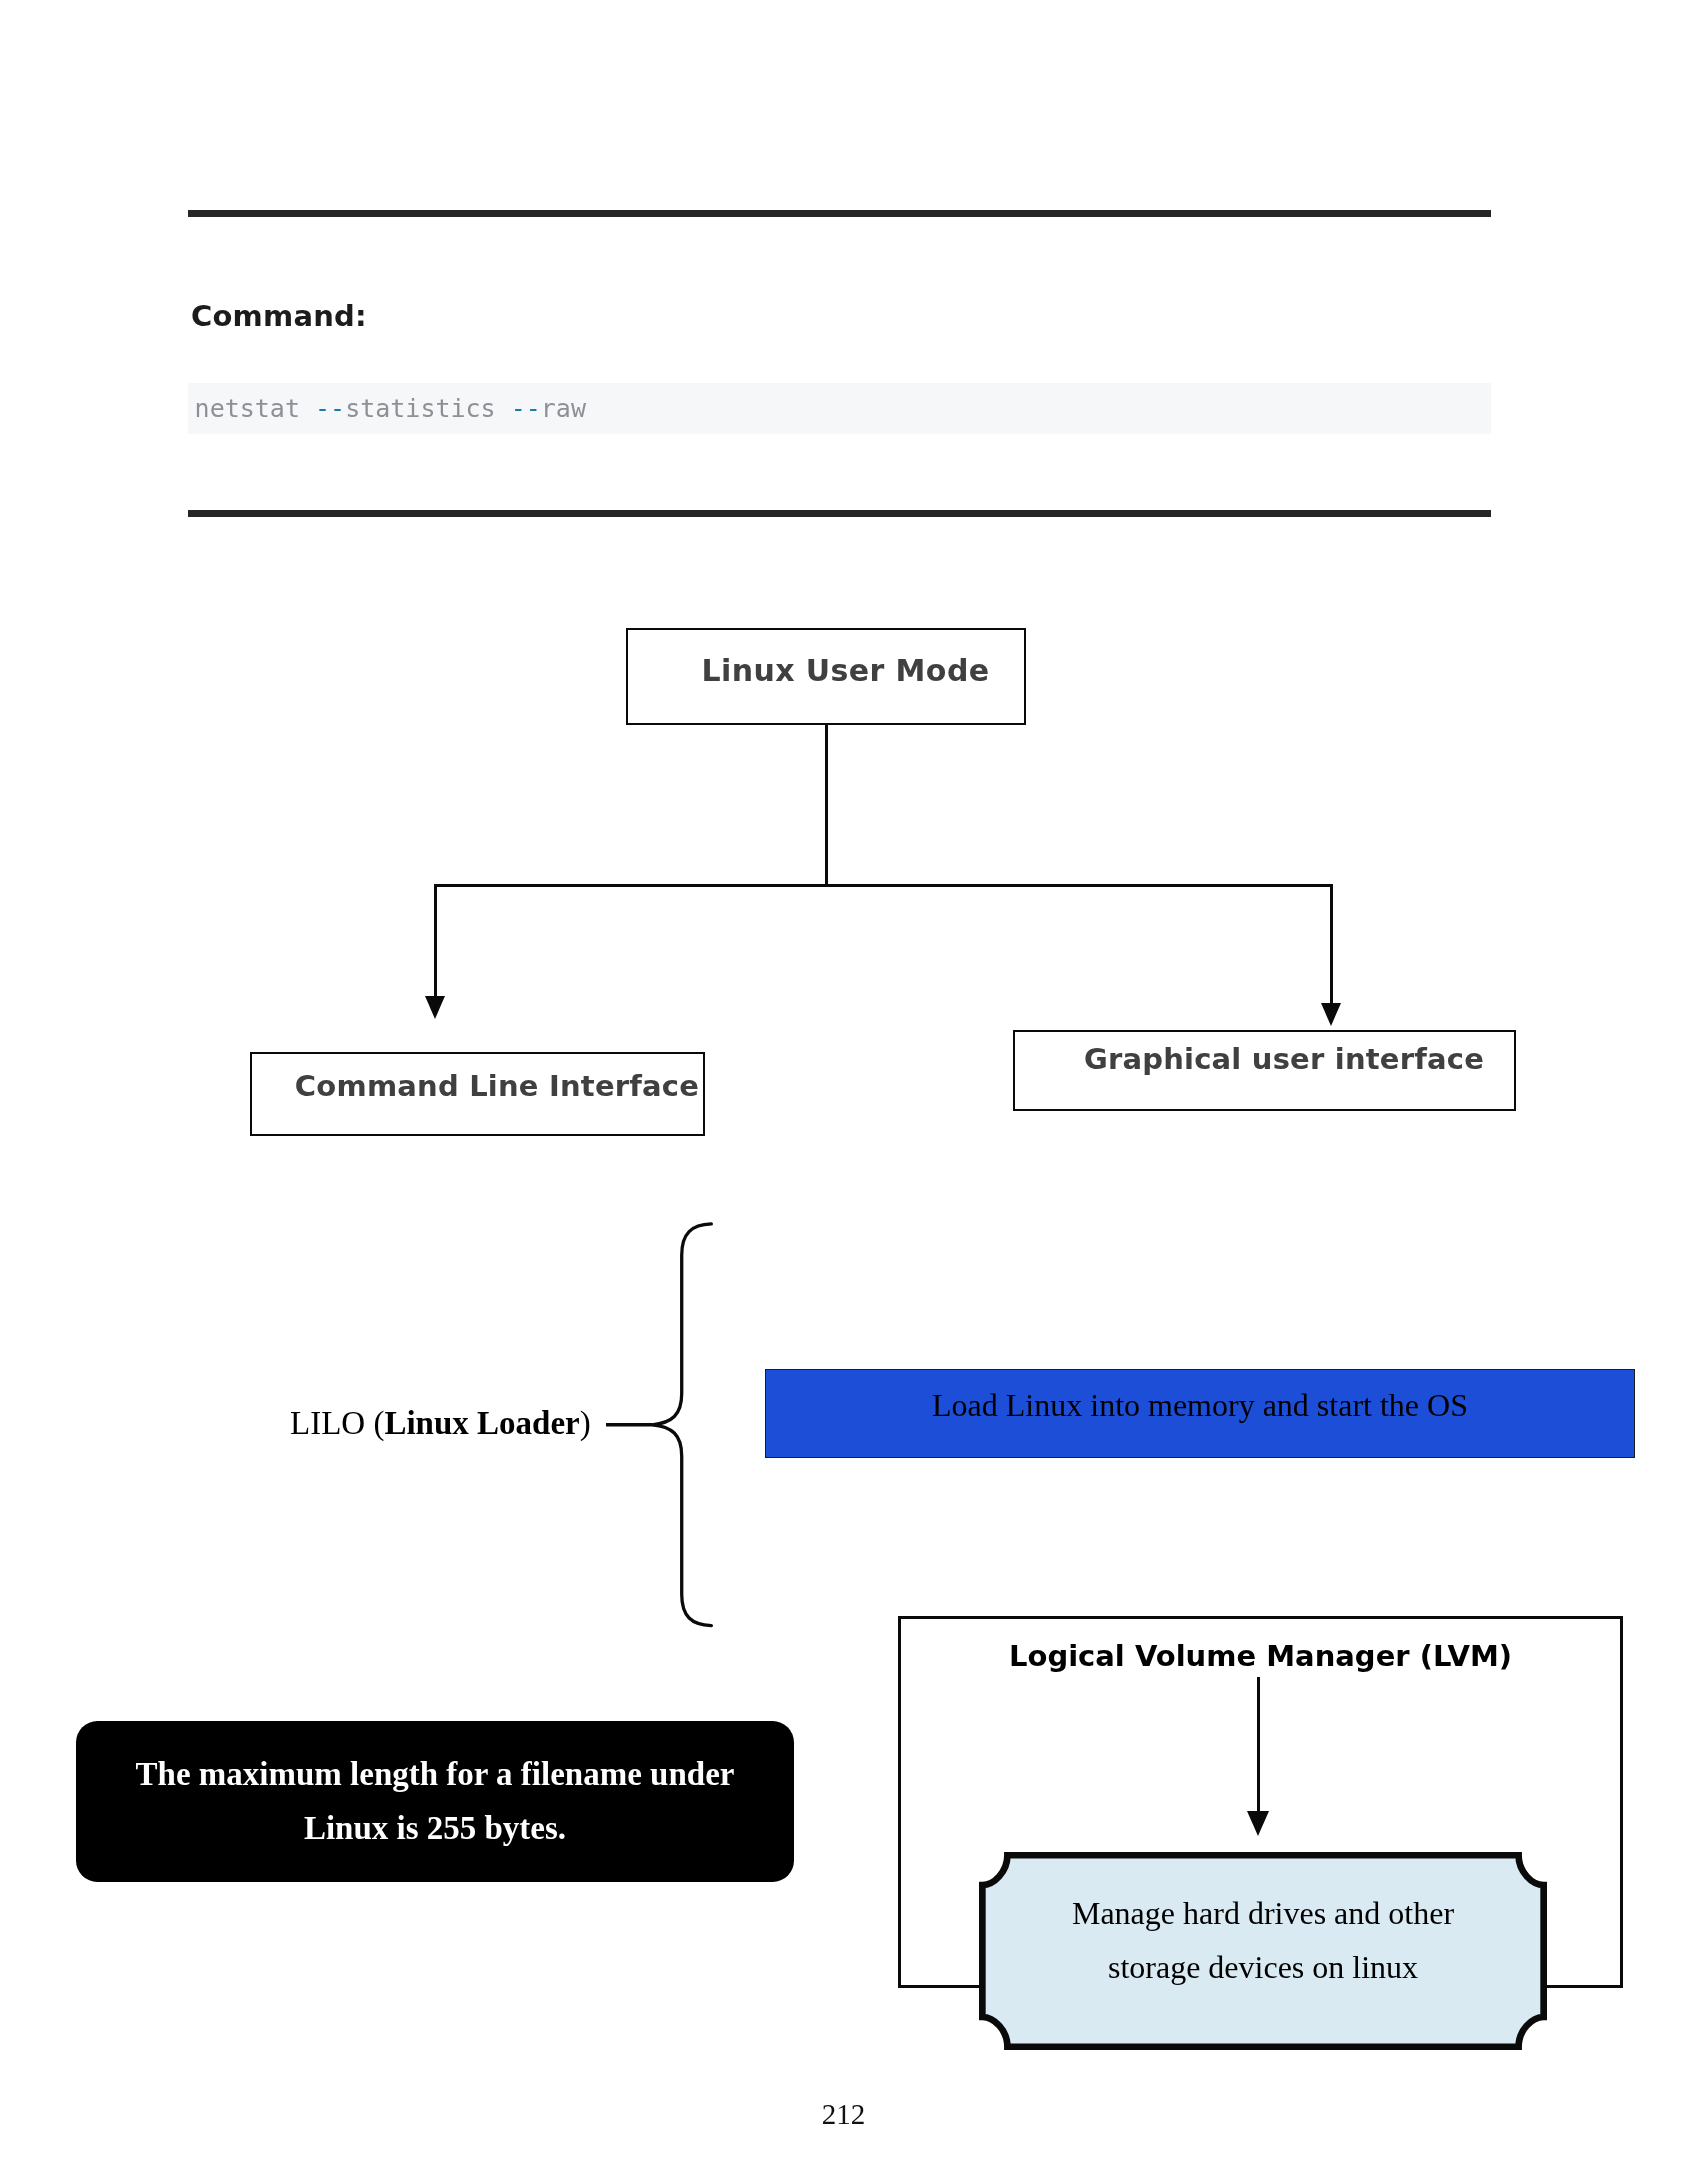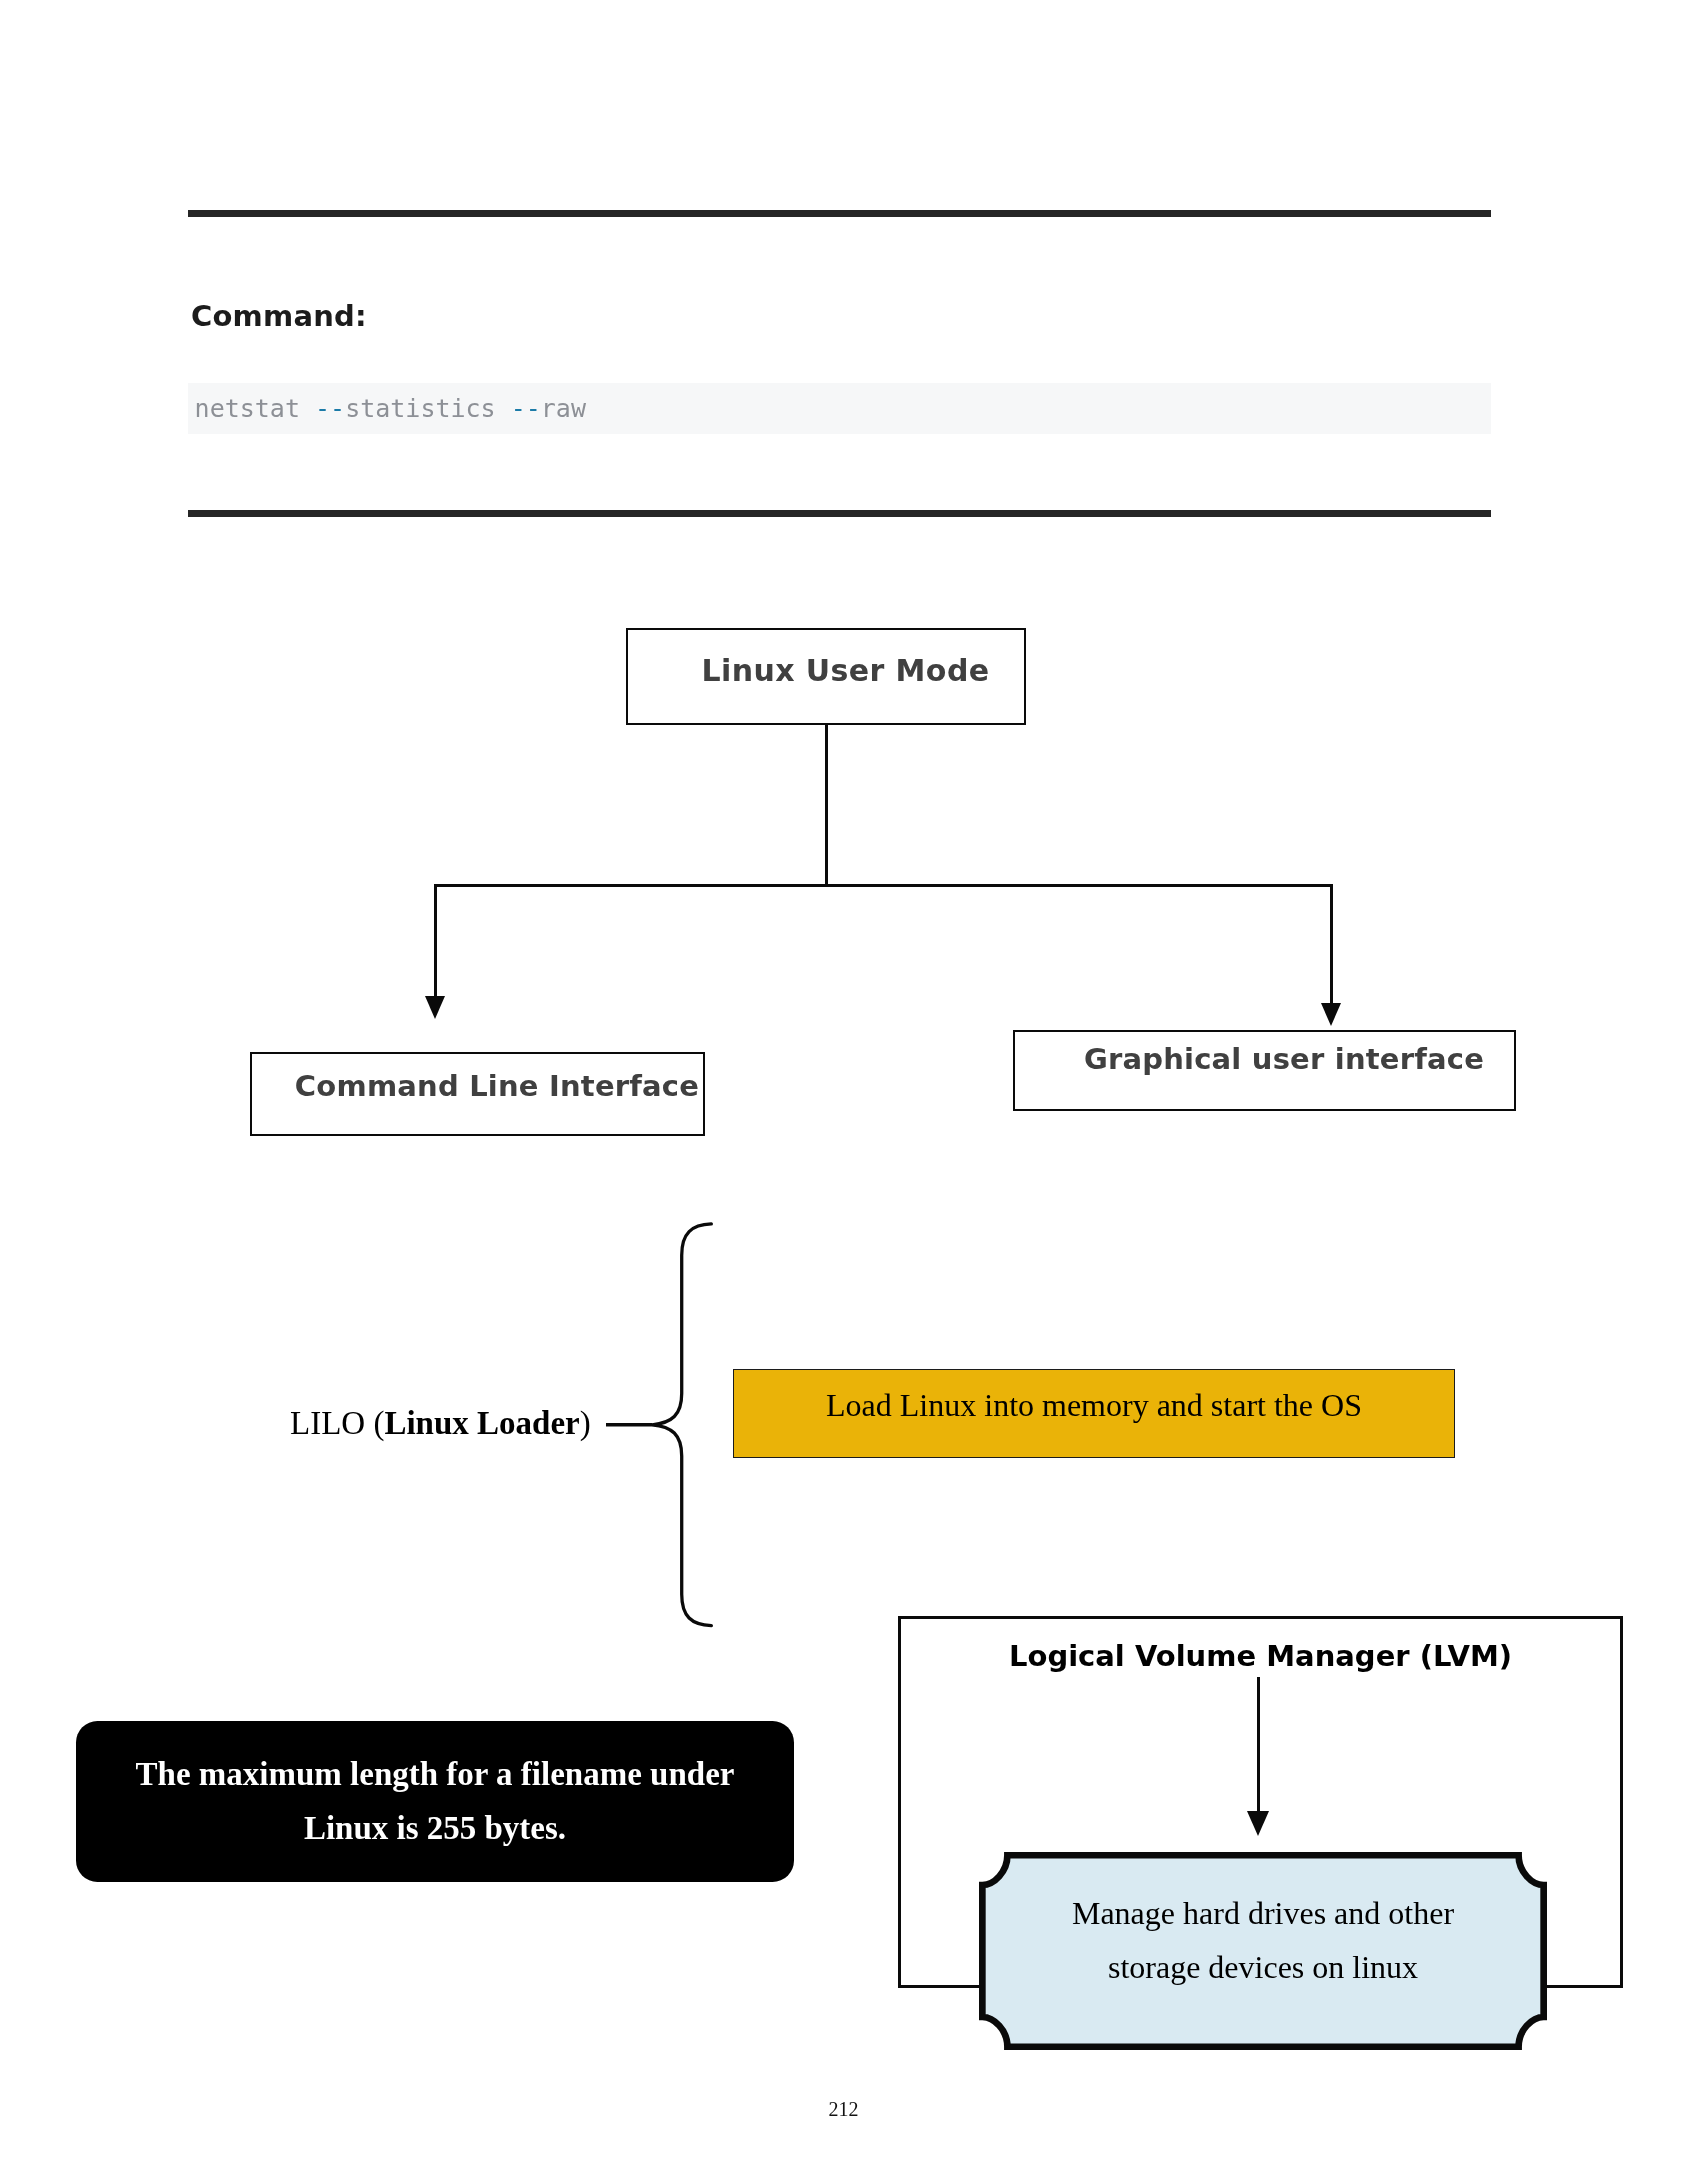--- a/index.html
+++ b/index.html
@@ -143,25 +143,25 @@
     position: absolute;
     left: 606px;
     top: 1219px;
     width: 107px;
     height: 412px;
   }
 
   
   #box-load-linux {
     position: absolute;
-    left: 733px;
+    left: 765px;
     top: 1369px;
-    width: 722px;
+    width: 870px;
     height: 89px;
-    background: #eab308;
+    background: #1d4ed8;
     border: 1.6px solid #1c1c1c;
     box-sizing: border-box;
   }
   #box-load-linux .serif-label {
     position: absolute;
     left: 0; right: 0;
     top: 16.5px;
     text-align: center;
     font-family: "Liberation Serif", serif;
     font-size: 32px;
@@ -254,21 +254,21 @@
     line-height: 1.68;
   }
 
   
   #page-number {
     position: absolute;
     left: 0; right: 0;
     top: 2098px;
     text-align: center;
     font-family: "Liberation Serif", serif;
-    font-size: 20px;
+    font-size: 29px;
     color: #111;
   }
 </style>
 </head>
 <body>
 
 <div class="page">
 
   <div class="hrule" id="rule-top"></div>
 

